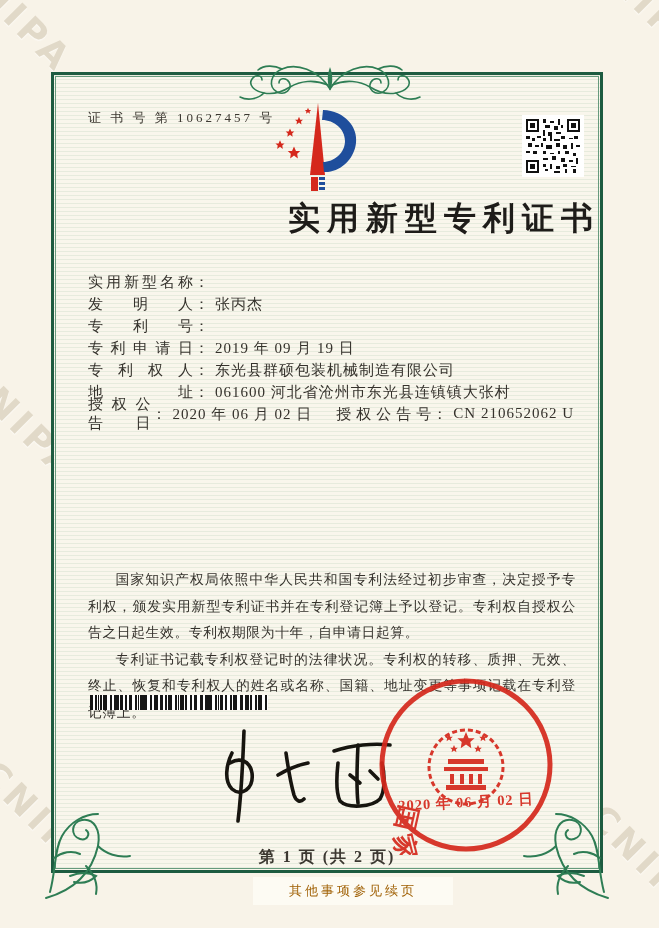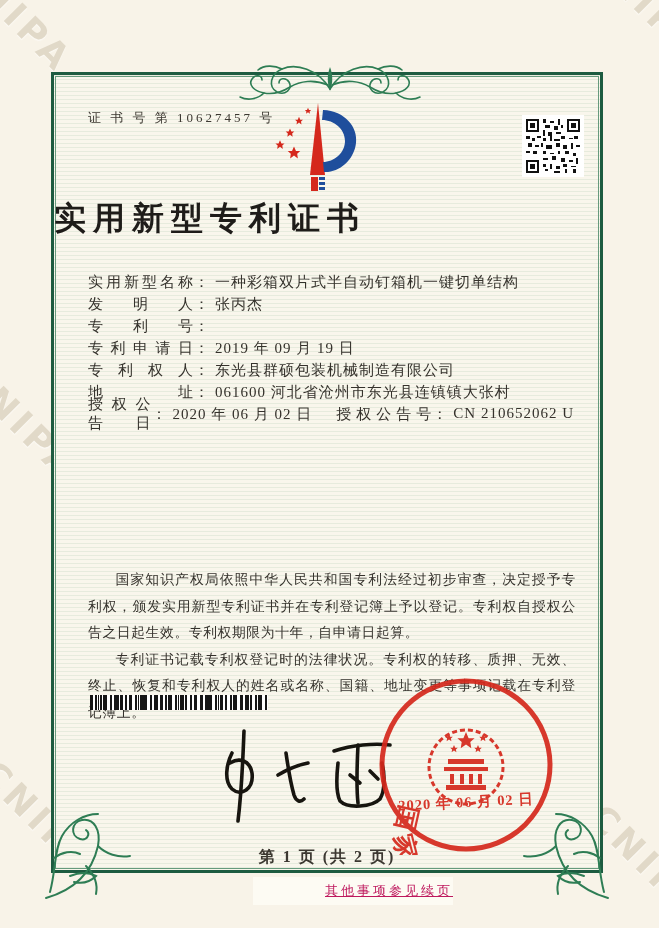--- a/index.html
+++ b/index.html
@@ -40,21 +40,21 @@
     position:absolute; left:34px; top:34px;
     font-size:13px; letter-spacing:3px; color:#3c3831;
   }
   .logo{ position:absolute; left:212px; top:26px; width:96px; height:94px; }
   .qr{
     position:absolute; left:468px; top:40px; width:62px; height:62px;
     background:#fff; padding:4px;
   }
   .title{
     position:absolute; left:0; top:122px; width:100%;
-    text-align:left; font-size:32px; font-weight:bold;
+    text-align:right; font-size:32px; font-weight:bold;
     letter-spacing:7px; color:#1e1c19;
   }
   
   .fields{ position:absolute; left:34px; top:196px; right:26px; }
   .frow{ height:22px; display:flex; align-items:center; font-size:15px; color:#35322c; }
   .f-label{
     display:inline-block; width:106px; letter-spacing:1px;
     text-align:justify; text-align-last:justify;
   }
   .f-colon{ margin-right:6px; }
@@ -89,22 +89,22 @@
     color:#d5281c; font-size:14.5px; letter-spacing:1px; font-weight:bold;
     transform:rotate(-3deg);
   }
   
   .pageno{
     position:absolute; left:0; top:772px; width:100%;
     text-align:center; font-size:16px; letter-spacing:2px; color:#3c3831;font-weight:bold;
   }
   .cont-note{
     position:absolute; left:253px; top:877px; width:200px; height:28px;
-    background:rgba(255,253,247,.75); line-height:28px; text-align:right;
-    font-size:13px; letter-spacing:3px; color:#be185d;text-decoration:underline;
+    background:rgba(255,253,247,.75); line-height:28px; text-align:center;
+    font-size:13px; letter-spacing:3px; color:#a16207;
   }
   
   .orn-top{ position:absolute; left:176px; top:-20px; width:200px; height:52px; }
   .orn-bl{ position:absolute; left:-14px; bottom:-34px; width:120px; height:124px; }
   .orn-br{ position:absolute; right:-14px; bottom:-34px; width:120px; height:124px; transform:scaleX(-1); }
 </style>
 </head>
 <body>
 
 <div class="wm wm1">CNIPA</div>
@@ -227,21 +227,20 @@
         <rect x="25" y="27" width="2" height="2"></rect>
     </g>
   </svg>
 
   <div class="title">实用新型专利证书</div>
 
   <div class="fields">
     <div class="frow">
       <span class="f-label">实用新型名称</span>
         <span class="f-colon">：</span>
-      <span class="f-value">一种彩箱双片式半自动钉箱机一键切单结构</span>
     </div>
     <div class="frow">
       <span class="f-label">发明人</span>
         <span class="f-colon">：</span>
       <span class="f-value">张丙杰</span>
     </div>
     <div class="frow">
       <span class="f-label">专利号</span>
         <span class="f-colon">：</span>
     </div>

